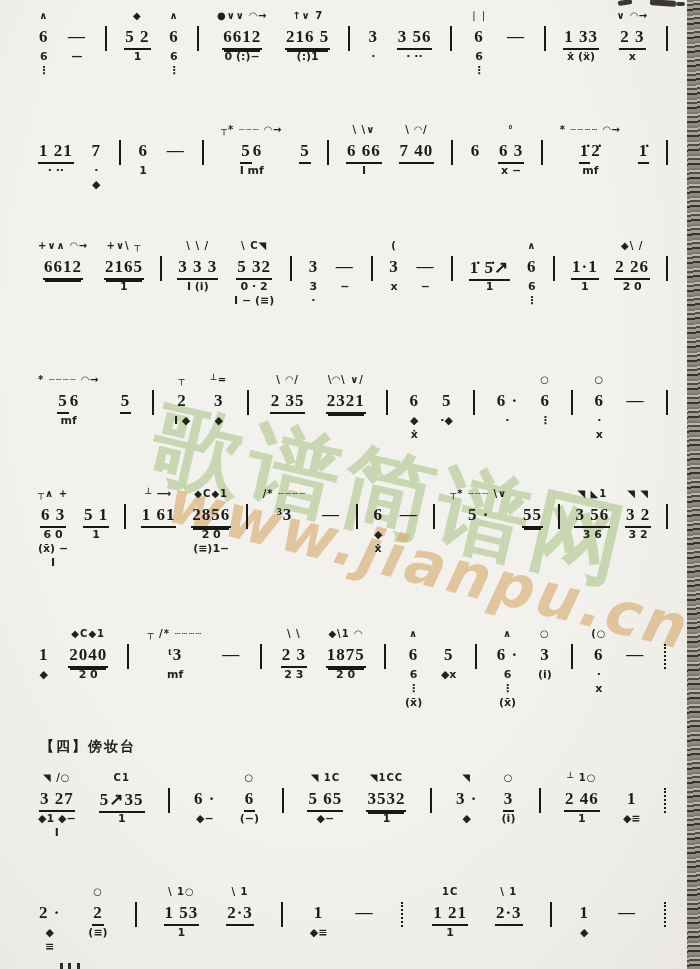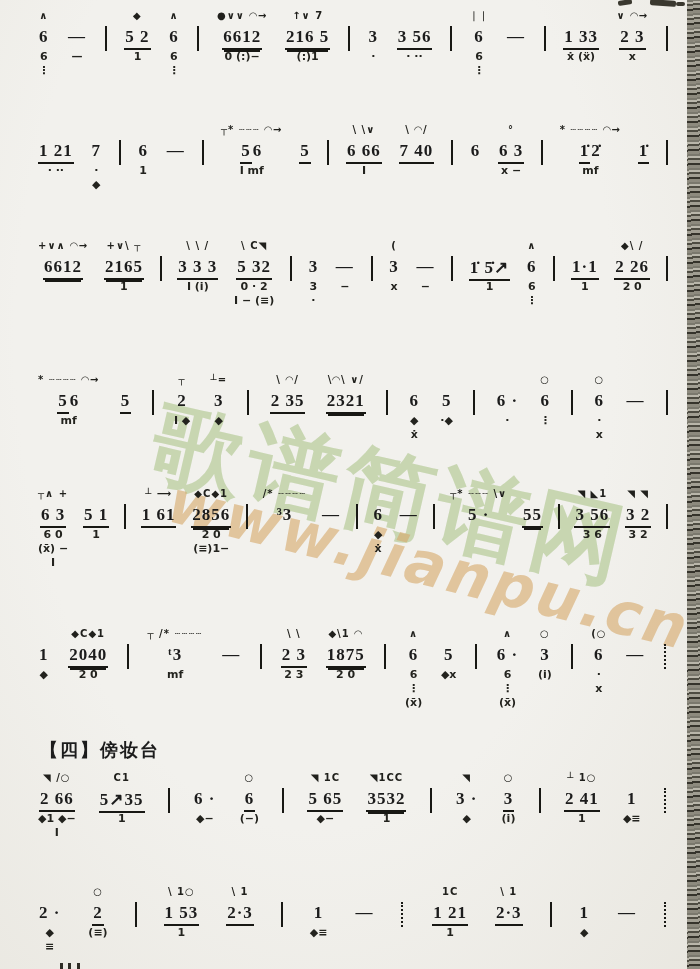--- a/index.html
+++ b/index.html
@@ -20,21 +20,21 @@
   .cell .a{height:17px;font-size:10px;font-weight:bold;letter-spacing:1px;white-space:nowrap;
         font-family:"DejaVu Sans",sans-serif;color:#20201c;}
   .cell .m{font-size:17px;font-weight:bold;white-space:nowrap;letter-spacing:1px;height:23px;}
   .seg{display:inline-block;padding:0 1px 1px 1px;}
   .seg.u1{border-bottom:2px solid #181814;}
   .seg.u2{border-bottom:2px solid #181814;box-shadow:0 4px 0 -2px #181814;}
   .cell .b{font-size:11px;font-weight:bold;line-height:14px;white-space:nowrap;
         font-family:"DejaVu Sans",sans-serif;color:#23231e;}
   .bar{width:2px;height:25px;background:#181814;margin-top:16px;}
   .bar.dashed{background:none;border-left:2px dotted #181814;}
-  .header-label{position:absolute;left:40px;top:738px;font-size:18px;font-weight:bold;
+  .header-label{position:absolute;left:40px;top:738px;font-size:14px;font-weight:bold;
         font-family:"DejaVu Sans",sans-serif;z-index:2;letter-spacing:2px;}
   
   .edge-strip{position:absolute;right:0;top:0;width:13px;height:969px;z-index:3;
         background:repeating-linear-gradient(175deg,#7a786d 0 2px,#b9b6aa 2px 4px,#4e4c42 4px 6px,
                    #a29f93 6px 9px,#35332b 9px 11px,#8d8a7e 11px 14px);}
   .smudge{position:absolute;background:#3a382f;z-index:3;border-radius:2px;}
   .sm1{left:618px;top:0;width:14px;height:5px;transform:rotate(-8deg);}
   .sm2{left:650px;top:0;width:26px;height:6px;transform:rotate(4deg);}
   .sm3{left:676px;top:2px;width:9px;height:4px;}
   .tick{position:absolute;bottom:0;height:6px;width:3px;background:#2e2c25;z-index:3;}
@@ -452,21 +452,21 @@
         </div>
         <div class="cell">
           <div class="a"></div>
           <div class="m"><span class="seg u0">—</span></div>
         </div>
         <div class="bar dashed"></div>
       </div>
       <div class="system" style="top: 772px;">
         <div class="cell">
           <div class="a">◥ /○</div>
-          <div class="m"><span class="seg u1">2 66</span></div>
+          <div class="m"><span class="seg u1">3 27</span></div>
           <div class="b">◆1 ◆−</div>
           <div class="b">I</div>
         </div>
         <div class="cell">
           <div class="a">C1</div>
           <div class="m"><span class="seg u1">5↗35</span></div>
           <div class="b">1</div>
         </div>
         <div class="bar"></div>
         <div class="cell">
@@ -497,21 +497,21 @@
           <div class="b">◆</div>
         </div>
         <div class="cell">
           <div class="a">○</div>
           <div class="m"><span class="seg u1">3</span></div>
           <div class="b">(i)</div>
         </div>
         <div class="bar"></div>
         <div class="cell">
           <div class="a">┴ 1○</div>
-          <div class="m"><span class="seg u1">2 41</span></div>
+          <div class="m"><span class="seg u1">2 46</span></div>
           <div class="b">1</div>
         </div>
         <div class="cell">
           <div class="a"></div>
           <div class="m"><span class="seg u0">1</span></div>
           <div class="b">◆≡</div>
         </div>
         <div class="bar dashed"></div>
       </div>
       <div class="system" style="top: 886px;">

